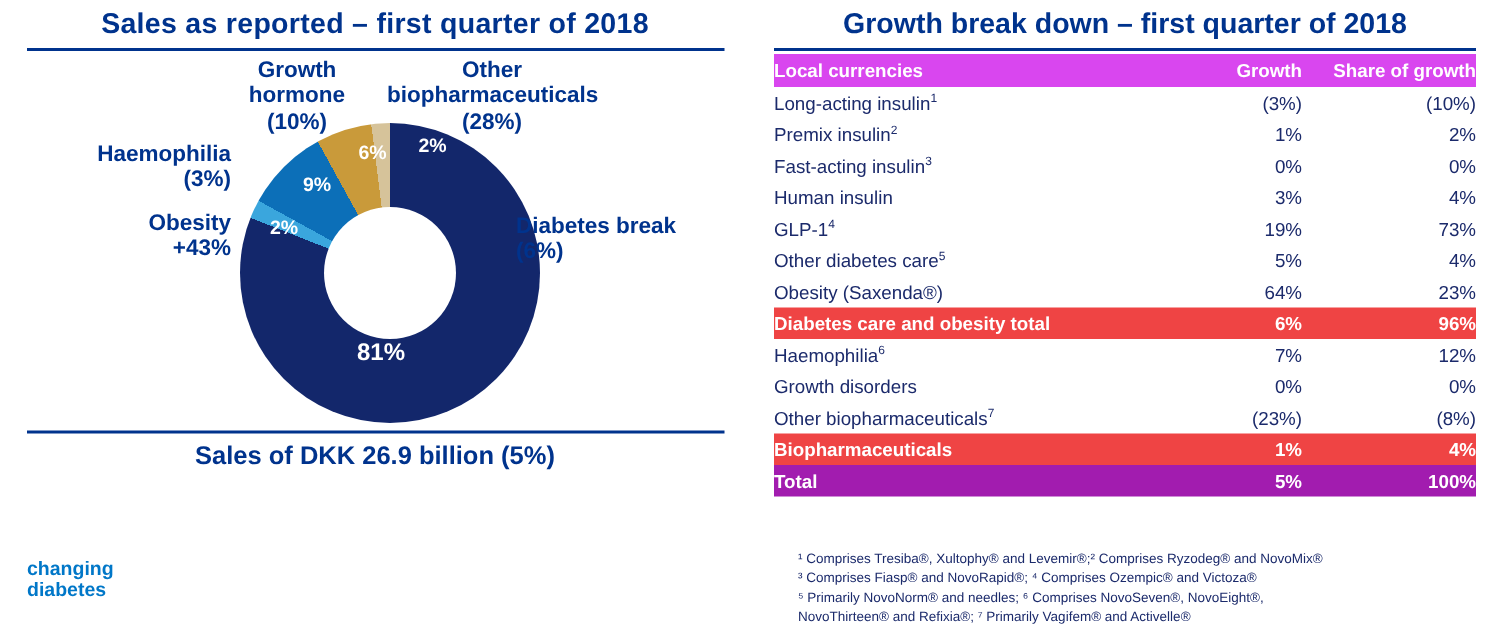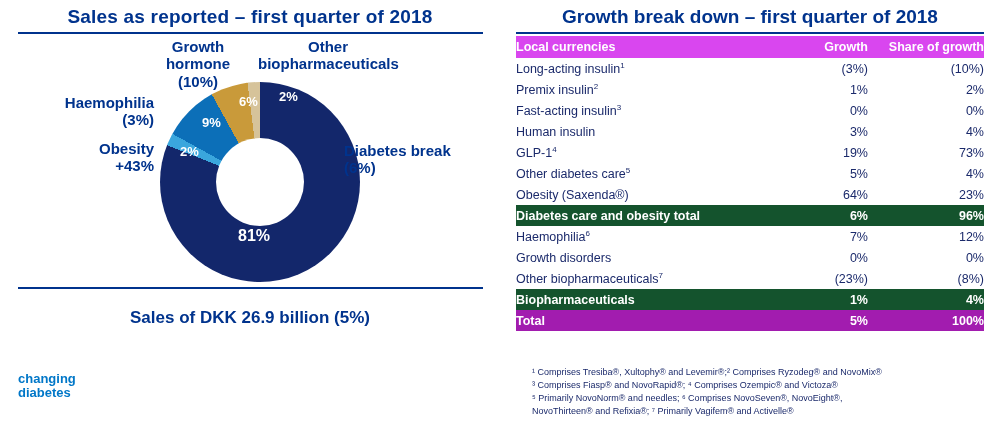--- a/index.html
+++ b/index.html
@@ -106,21 +106,21 @@
     position: absolute;
     left: 18px;
     top: 287px;
     width: 465px;
     height: 2px;
     background: #00338d;
   }
   .sales-total {
     position: absolute;
     left: 10px;
-    top: 308px;
+    top: 294px;
     width: 480px;
     text-align: center;
     font-size: 17px;
     font-weight: bold;
     color: #00338d;
   }
 
   .logo {
     position: absolute;
     left: 18px;
@@ -195,21 +195,21 @@
     width: 116px;
   }
   tr.normal td {
     color: #1b2a6b;
   }
   tr.bold td {
     font-weight: bold;
     color: #00338d;
   }
   tr.tan td {
-    background: #14532d;
+    background: #ef4444;
     color: #ffffff;
     font-weight: bold;
   }
   tr.navy td {
     background: #a21caf;
     color: #ffffff;
     font-weight: bold;
   }
   sup {
     font-size: 8px;
@@ -249,20 +249,21 @@
 
     <div class="callout center" style="left: 148px; top: 38px; width: 100px;">
       <div>Growth</div>
       <div>hormone</div>
       <div>(10%)</div>
     </div>
 
     <div class="callout center" style="left: 258px; top: 38px; width: 140px;">
       <div>Other</div>
       <div>biopharmaceuticals</div>
+      <div>(28%)</div>
     </div>
 
     <div class="callout leftal" style="left: 38px; top: 94px; width: 116px;">
       <div>Haemophilia</div>
       <div>(3%)</div>
     </div>
 
     <div class="callout leftal" style="left: 38px; top: 140px; width: 116px;">
       <div>Obesity</div>
       <div>+43%</div>

